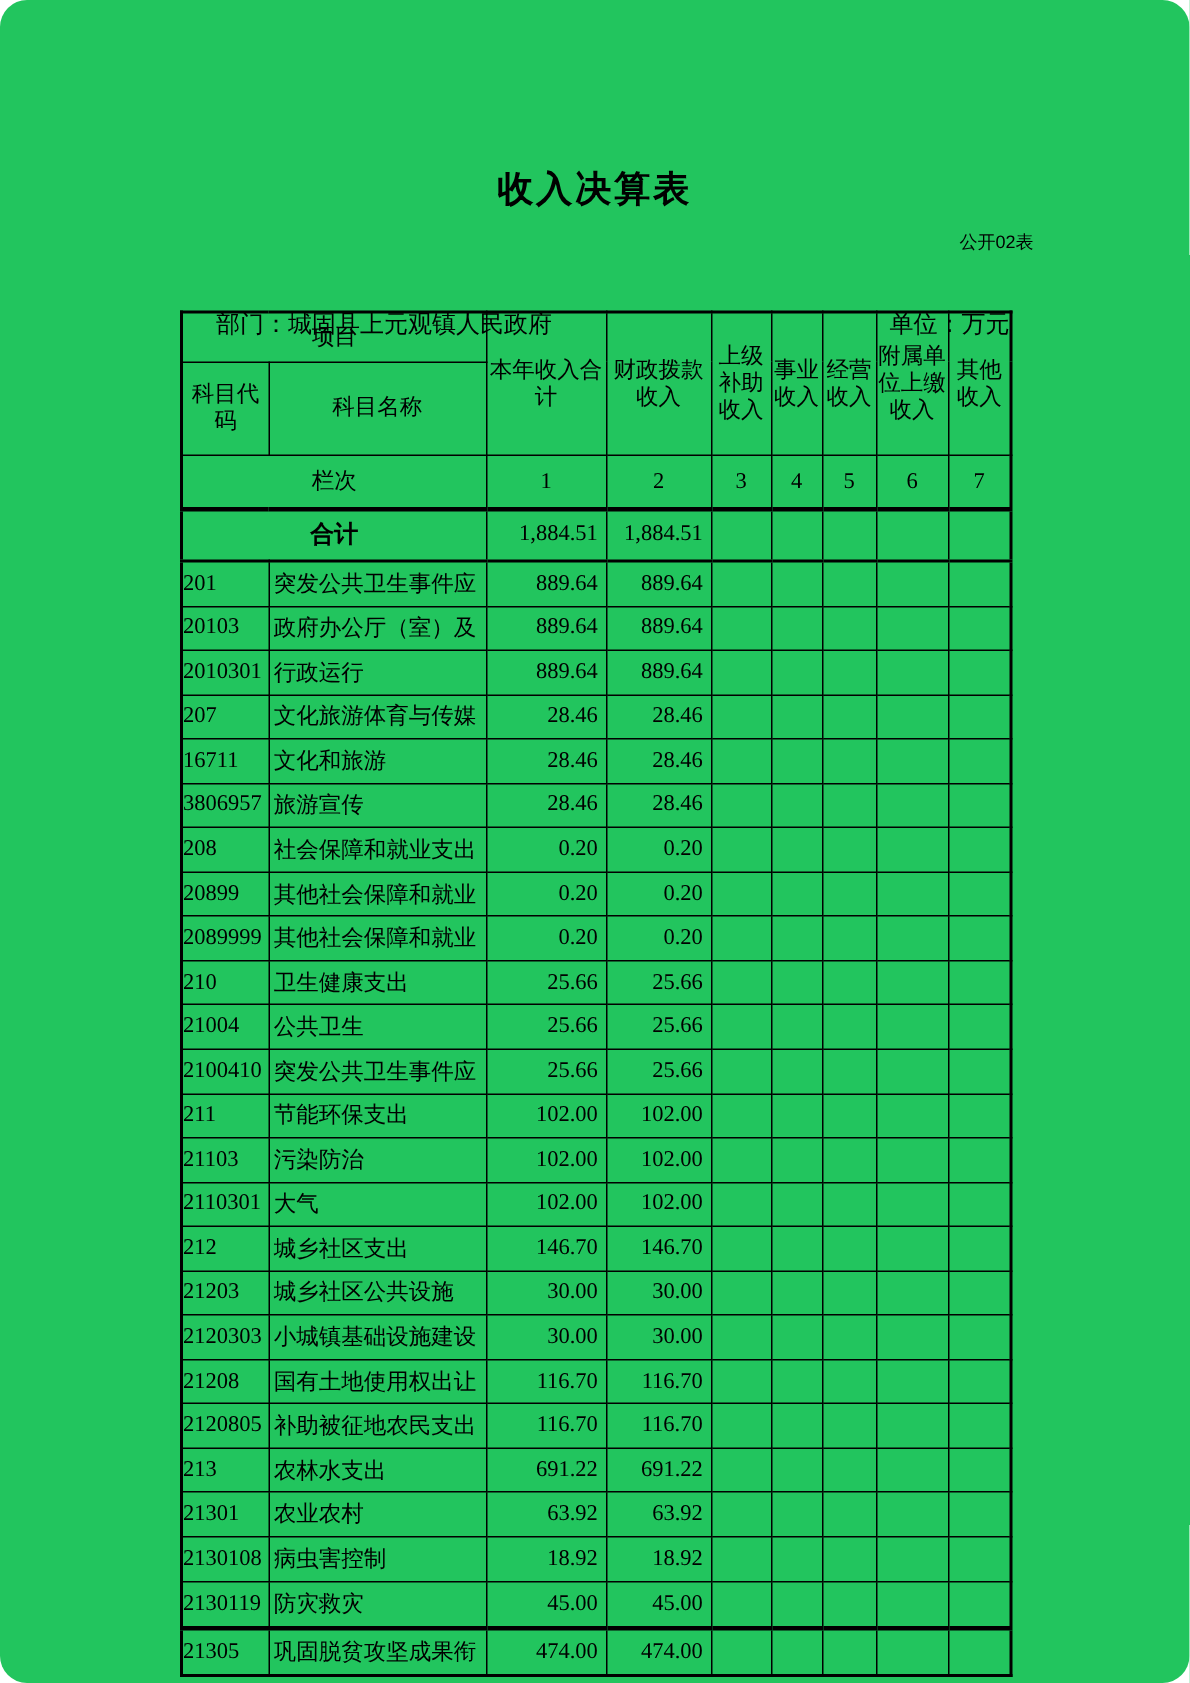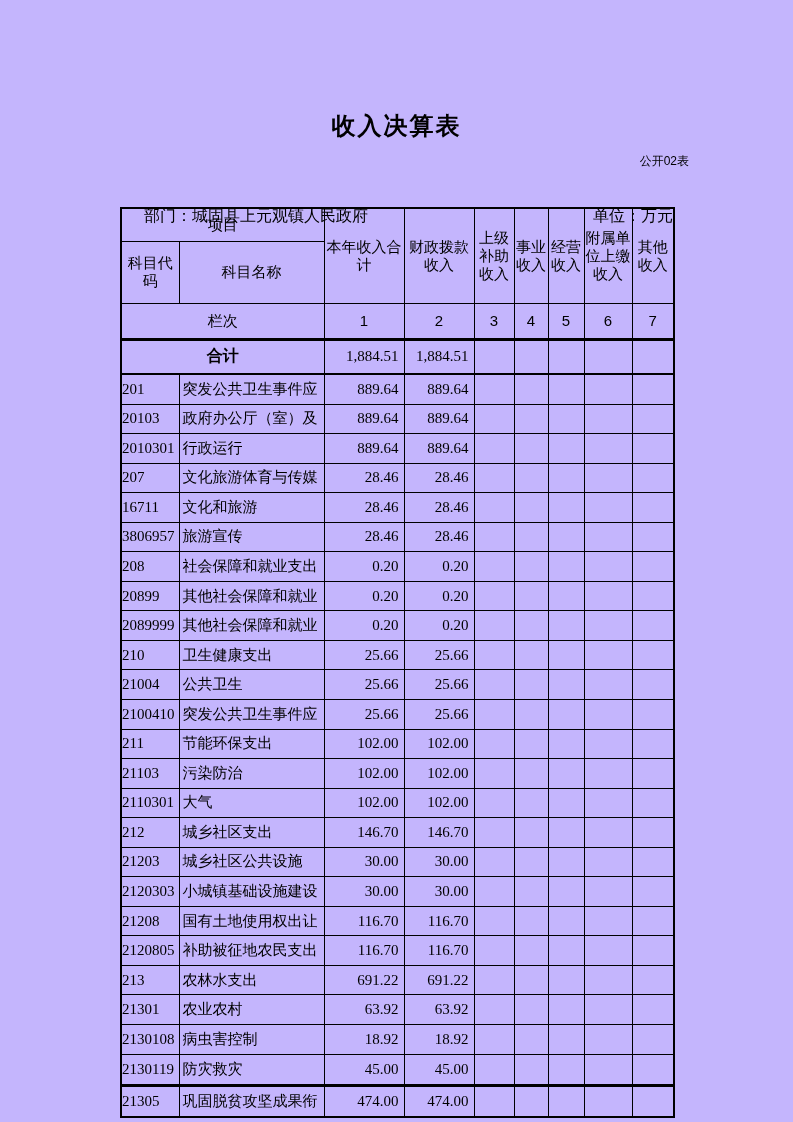--- a/index.html
+++ b/index.html
@@ -4,24 +4,25 @@
 <style>
   html, body {
     margin: 0;
     padding: 0;
     background: #ffffff;
   }
   .page {
     position: relative;
     width: 793px;
     height: 1122px;
-    background: #c4b5fd;
+    background: #22c55e;
     color: #000000;
     font-family: "Liberation Sans", sans-serif;
     overflow: hidden;
+    border-radius: 18px;
   }
   .doc-title {
     position: absolute;
     left: 120px;
     width: 553px;
     top: 110px;
     text-align: center;
     font-size: 24px;
     font-weight: 700;
     letter-spacing: 2px;
@@ -61,21 +62,21 @@
   thead td {
     text-align: center;
     font-size: 15px;
     line-height: 1.2;
     white-space: normal;
     word-break: break-all;
     padding: 1px 0;
   }
   tr.hrow1 { height: 33px; }
   tr.hrow2 { height: 62px; }
-  tr.lanci { height: 36px; }
+  tr.lanci { height: 36px; font-family: Liberation Serif, serif; }
   tr.lanci td {
     border-bottom: 3px solid #000;
     font-size: 15px;
     white-space: nowrap;
   }
   tbody td {
     font-family: "Liberation Serif", "DejaVu Serif", serif;
     font-size: 15px;
     white-space: nowrap;
   }

